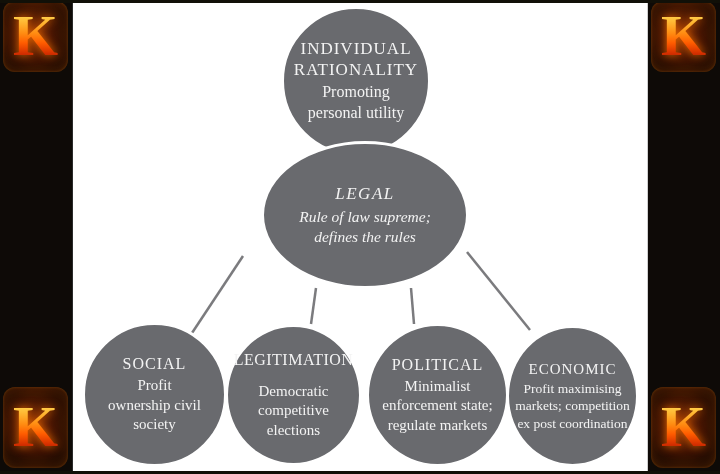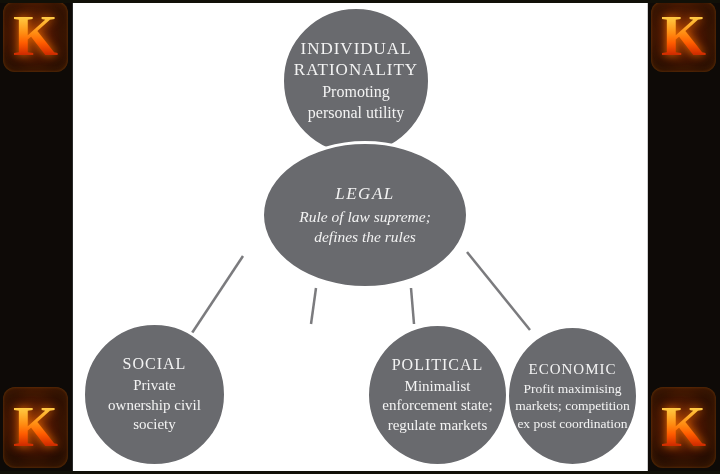--- a/index.html
+++ b/index.html
@@ -90,23 +90,27 @@
     <div class="node-body">Rule of law supreme; defines the rules</div>
   </div>
 
   <div class="node individual">
     <div class="node-title">INDIVIDUAL RATIONALITY</div>
     <div class="node-body">Promoting personal utility</div>
   </div>
 
   <div class="node social">
     <div class="node-title">SOCIAL</div>
-    <div class="node-body">Private ownership civil society</div>
+    <div class="node-body">Profit ownership civil society</div>
   </div>
 
+  <div class="node legitimation">
+    <div class="node-title">LEGITIMATION</div>
+    <div class="node-body">Democratic competitive elections</div>
+  </div>
 
   <div class="node economic">
     <div class="node-title">ECONOMIC</div>
     <div class="node-body">Profit maximising markets; competition ex post coordination</div>
   </div>
 
   <div class="node political">
     <div class="node-title">POLITICAL</div>
     <div class="node-body">Minimalist enforcement state; regulate markets</div>
   </div>

